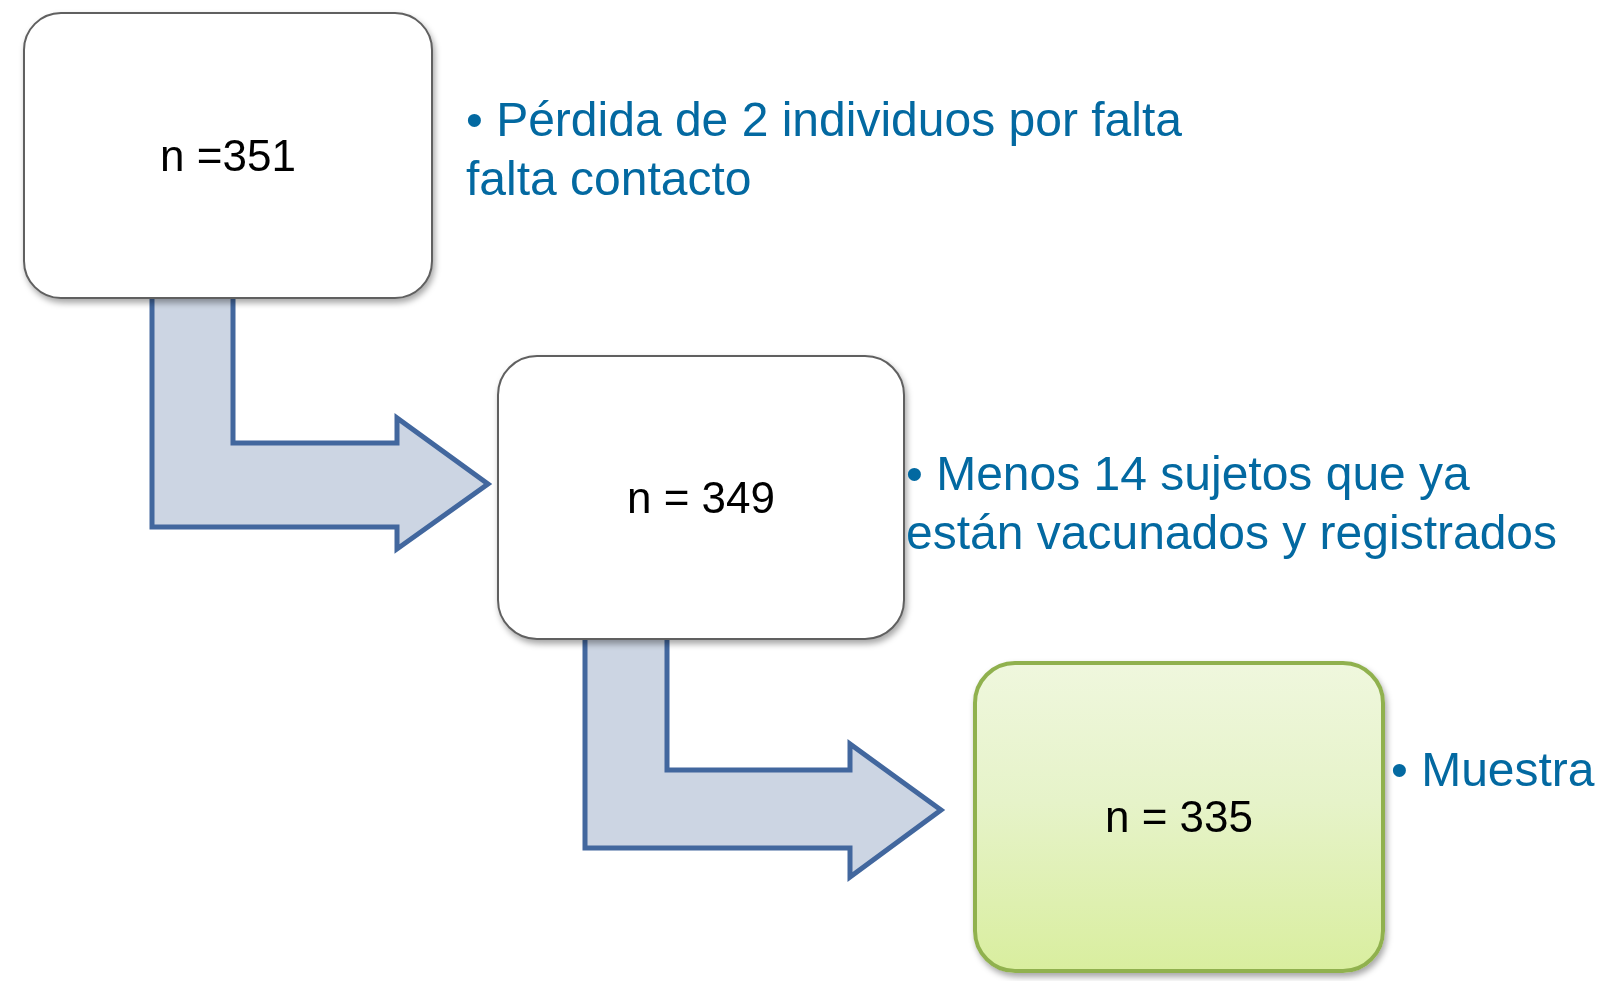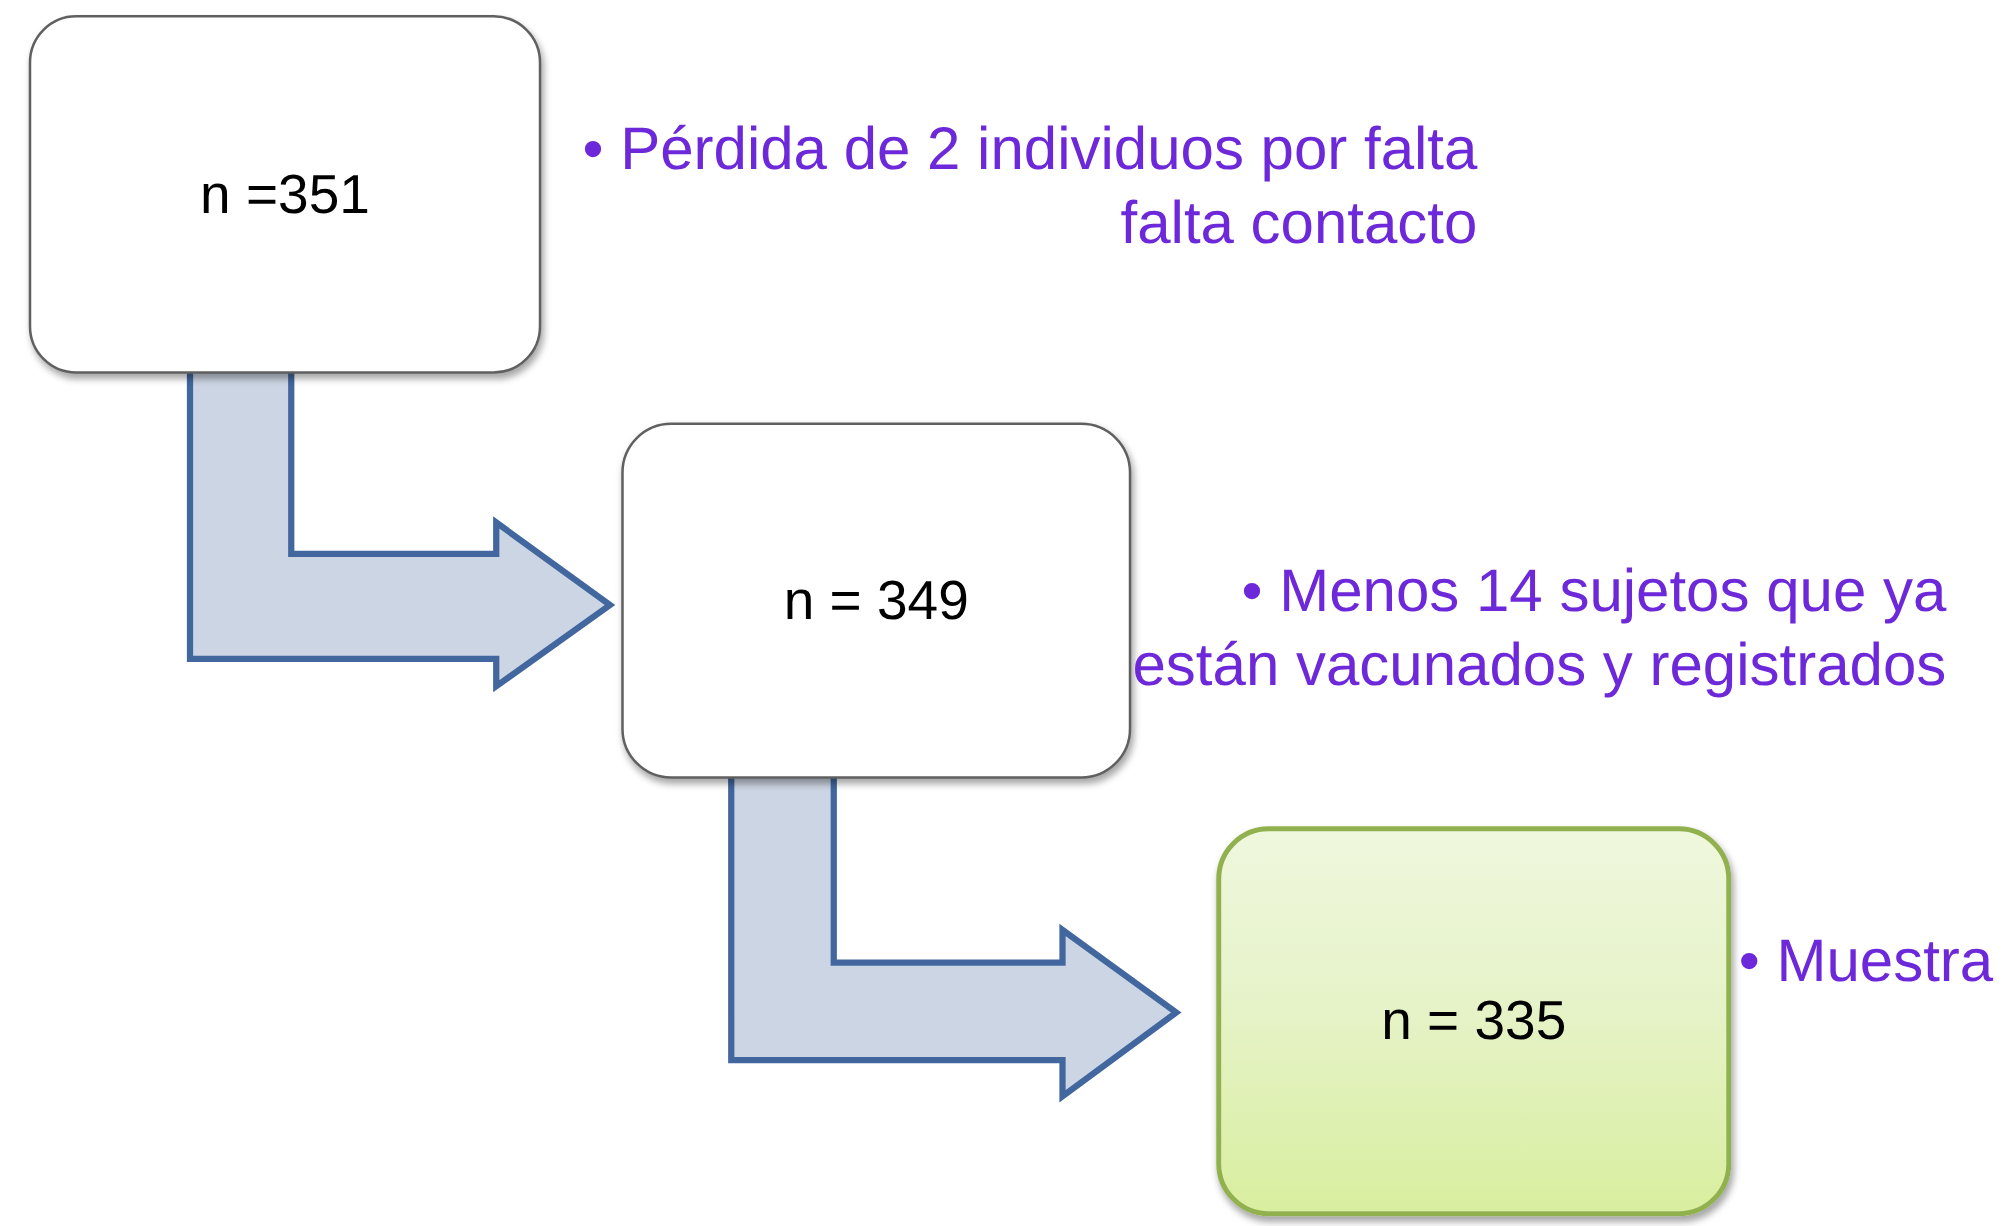--- a/index.html
+++ b/index.html
@@ -41,35 +41,34 @@
     border-radius: 40px;
     box-shadow: 2px 4px 6px rgba(0,0,0,0.35);
   }
   .node-label {
     font-size: 44px;
     color: #000000;
     letter-spacing: 0px;
     white-space: nowrap;
   }
   .node-1 { left: 23px;  top: 12px;  width: 410px; height: 287px; border-radius: 38px; }
-  .node-2 { left: 497px; top: 338px; width: 408px; height: 285px; }
+  .node-2 { left: 497px; top: 355px; width: 408px; height: 285px; }
   .node-3 {
     left: 973px; top: 661px; width: 412px; height: 312px;
     border: 4px solid #90b14e;
     border-radius: 42px;
     background: linear-gradient(to bottom, #eff7dd 0%, #e6f3c9 45%, #d9ee9f 100%);
   }
   .note {
     position: absolute;
     z-index: 3;
-    color: #6d28d9;
+    color: #0369a1;
     font-size: 48px;
     line-height: 59px;
     white-space: nowrap;
-    text-align: right;
   }
   .note-1 { left: 466px;  top: 90px;  }
   .note-2 { left: 906px;  top: 396px; margin-top: 48px; }
   .note-3 { left: 1391px; top: 740px; }
 </style>
 </head>
 <body>
 
 <div class="canvas">
 

